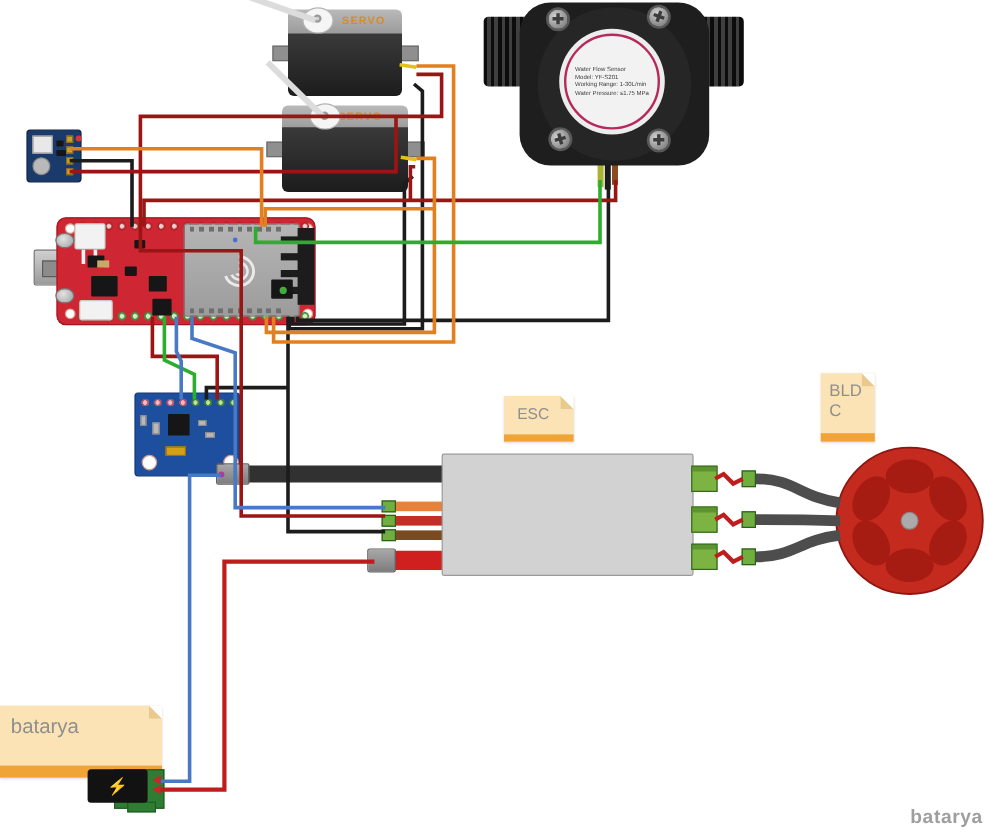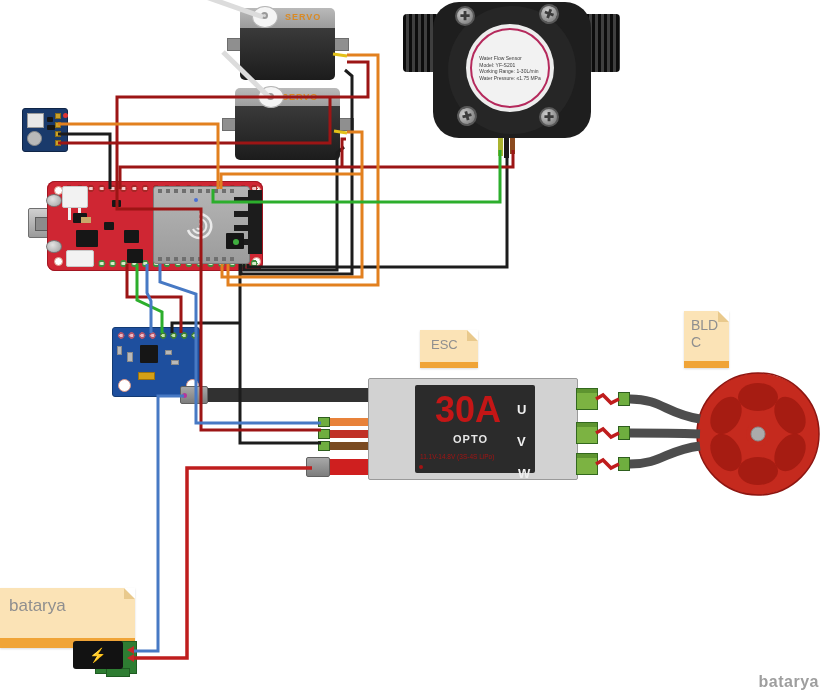--- a/index.html
+++ b/index.html
@@ -228,29 +228,20 @@
     <div class="abs lead-conn" style="left:136px;top:82px;width:24px;height:20px;"></div>
 
     <div class="abs servo-lead-o" style="left:158px;top:43px;width:44px;height:8px;"></div>
     <div class="abs servo-lead-r" style="left:158px;top:55px;width:44px;height:8px;"></div>
     <div class="abs servo-lead-b" style="left:158px;top:67px;width:44px;height:8px;"></div>
     <div class="abs grn-conn" style="left:148px;top:42px;width:12px;height:10px;"></div>
     <div class="abs grn-conn" style="left:148px;top:54px;width:12px;height:10px;"></div>
     <div class="abs grn-conn" style="left:148px;top:66px;width:12px;height:10px;"></div>
 
     <div class="abs esc-body" style="left:198px;top:3px;width:210px;height:102px;"></div>
-    <div class="abs esc-disp" style="left:245px;top:10px;width:120px;height:88px;">
-      <span class="abs esc-rating" style="left:20px;top:4px;">30A</span>
-      <span class="abs esc-type" style="left:38px;top:48px;">OPTO</span>
-      <span class="abs esc-spec" style="left:5px;top:68px;">11.1V-14.8V (3S-4S LiPo)</span>
-      <span class="abs" style="left:4px;top:80px;width:4px;height:4px;background:#a31414;border-radius:50%;"></span>
-      <span class="abs esc-phase" style="left:102px;top:17px;">U</span>
-      <span class="abs esc-phase" style="left:102px;top:49px;">V</span>
-      <span class="abs esc-phase" style="left:103px;top:81px;">W</span>
-    </div>
 
     <div class="abs grn-term" style="left:406px;top:13px;width:22px;height:22px;"></div>
     <div class="abs grn-term" style="left:406px;top:47px;width:22px;height:22px;"></div>
     <div class="abs grn-term" style="left:406px;top:78px;width:22px;height:22px;"></div>
     <div class="abs grn-conn" style="left:448px;top:17px;width:12px;height:14px;"></div>
     <div class="abs grn-conn" style="left:448px;top:51px;width:12px;height:14px;"></div>
     <div class="abs grn-conn" style="left:448px;top:82px;width:12px;height:14px;"></div>
   </div>
 
   <svg class="abs z20" style="left:688px;top:364px;" width="137" height="140" viewBox="0 0 137 140">

